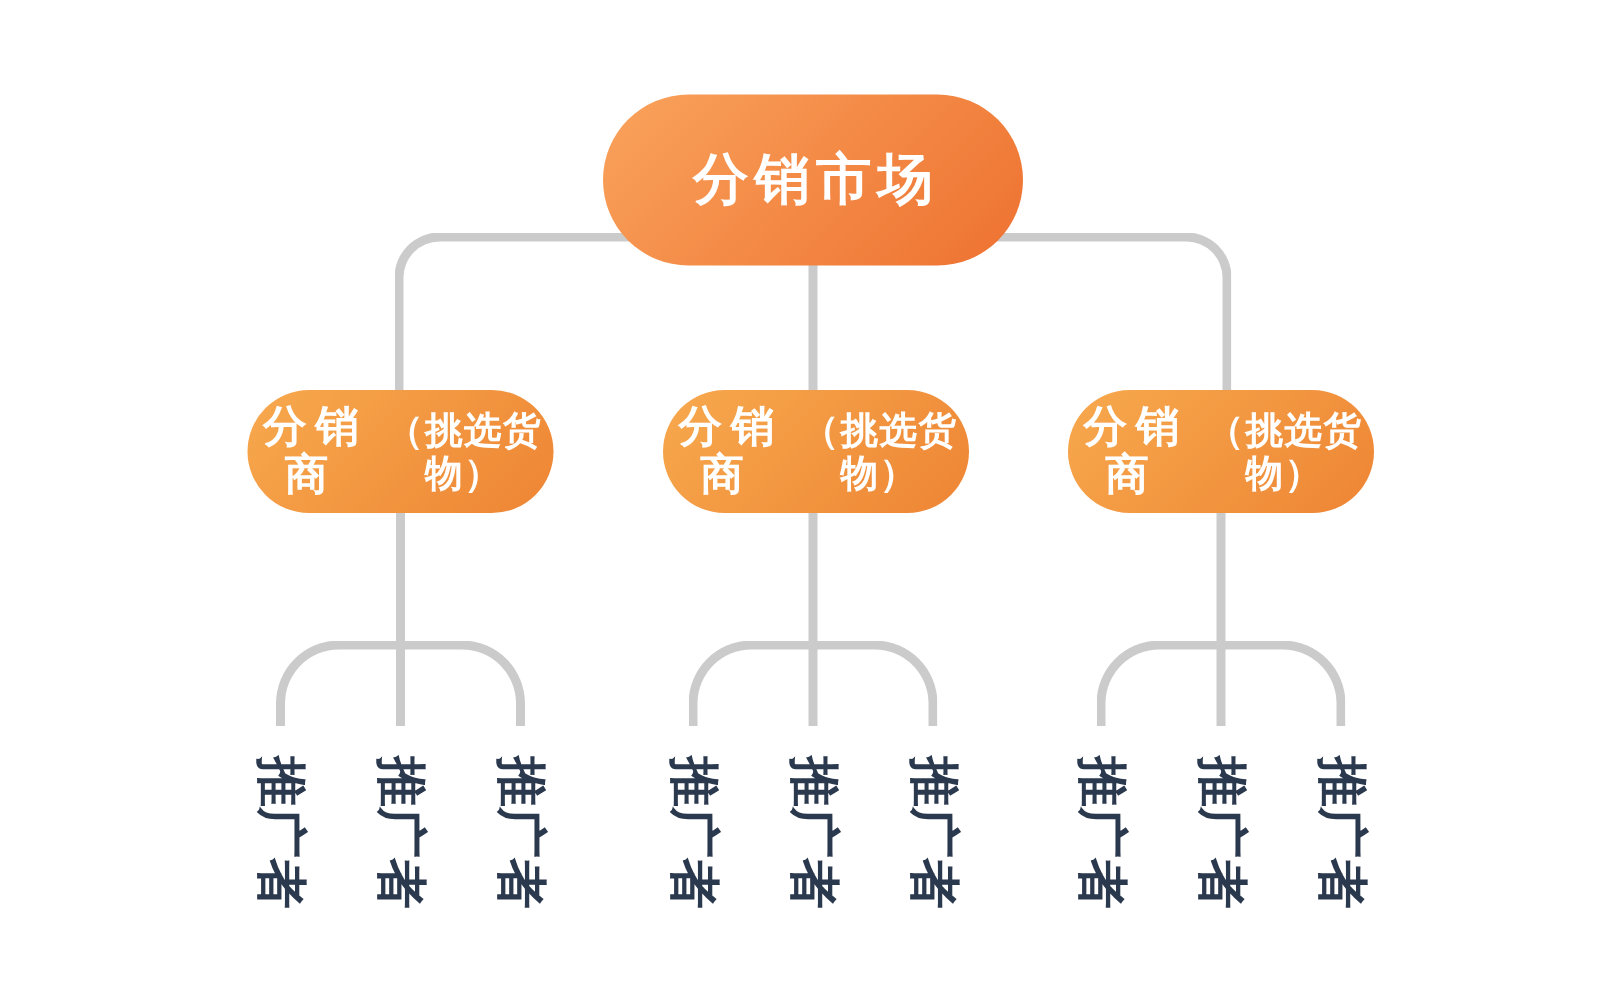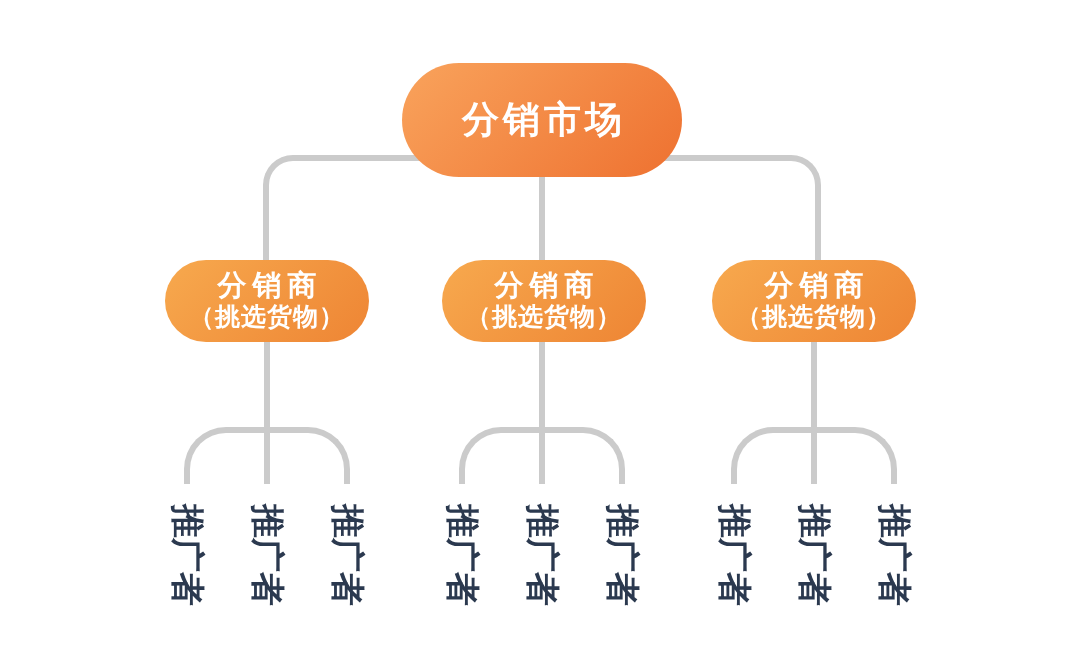--- a/index.html
+++ b/index.html
@@ -57,21 +57,20 @@
   .pill-root {
     left: 402px; top: 63px; width: 280px; height: 114px;
     border-radius: 57px;
     background: linear-gradient(135deg, #f9a35c 0%, #ee7130 100%);
     font-size: 37px; letter-spacing: 4px; text-indent: 4px;
   }
   .pill-node {
     top: 260px; width: 204px; height: 82px;
     border-radius: 41px;
     background: linear-gradient(135deg, #f7a94e 0%, #ee8534 100%);
-    flex-direction: column;
   }
   .pill-node-g0 { left: 165px; }
   .pill-node-g1 { left: 442px; }
   .pill-node-g2 { left: 712px; }
   .node-line1 { font-size: 29px; letter-spacing: 6px; text-indent: 6px; line-height: 1.1; }
   .node-line2 { font-size: 25px; letter-spacing: 1px; line-height: 1.15; margin-top: 1px; }
 
   
   .promoter-slot {
     position: absolute;

